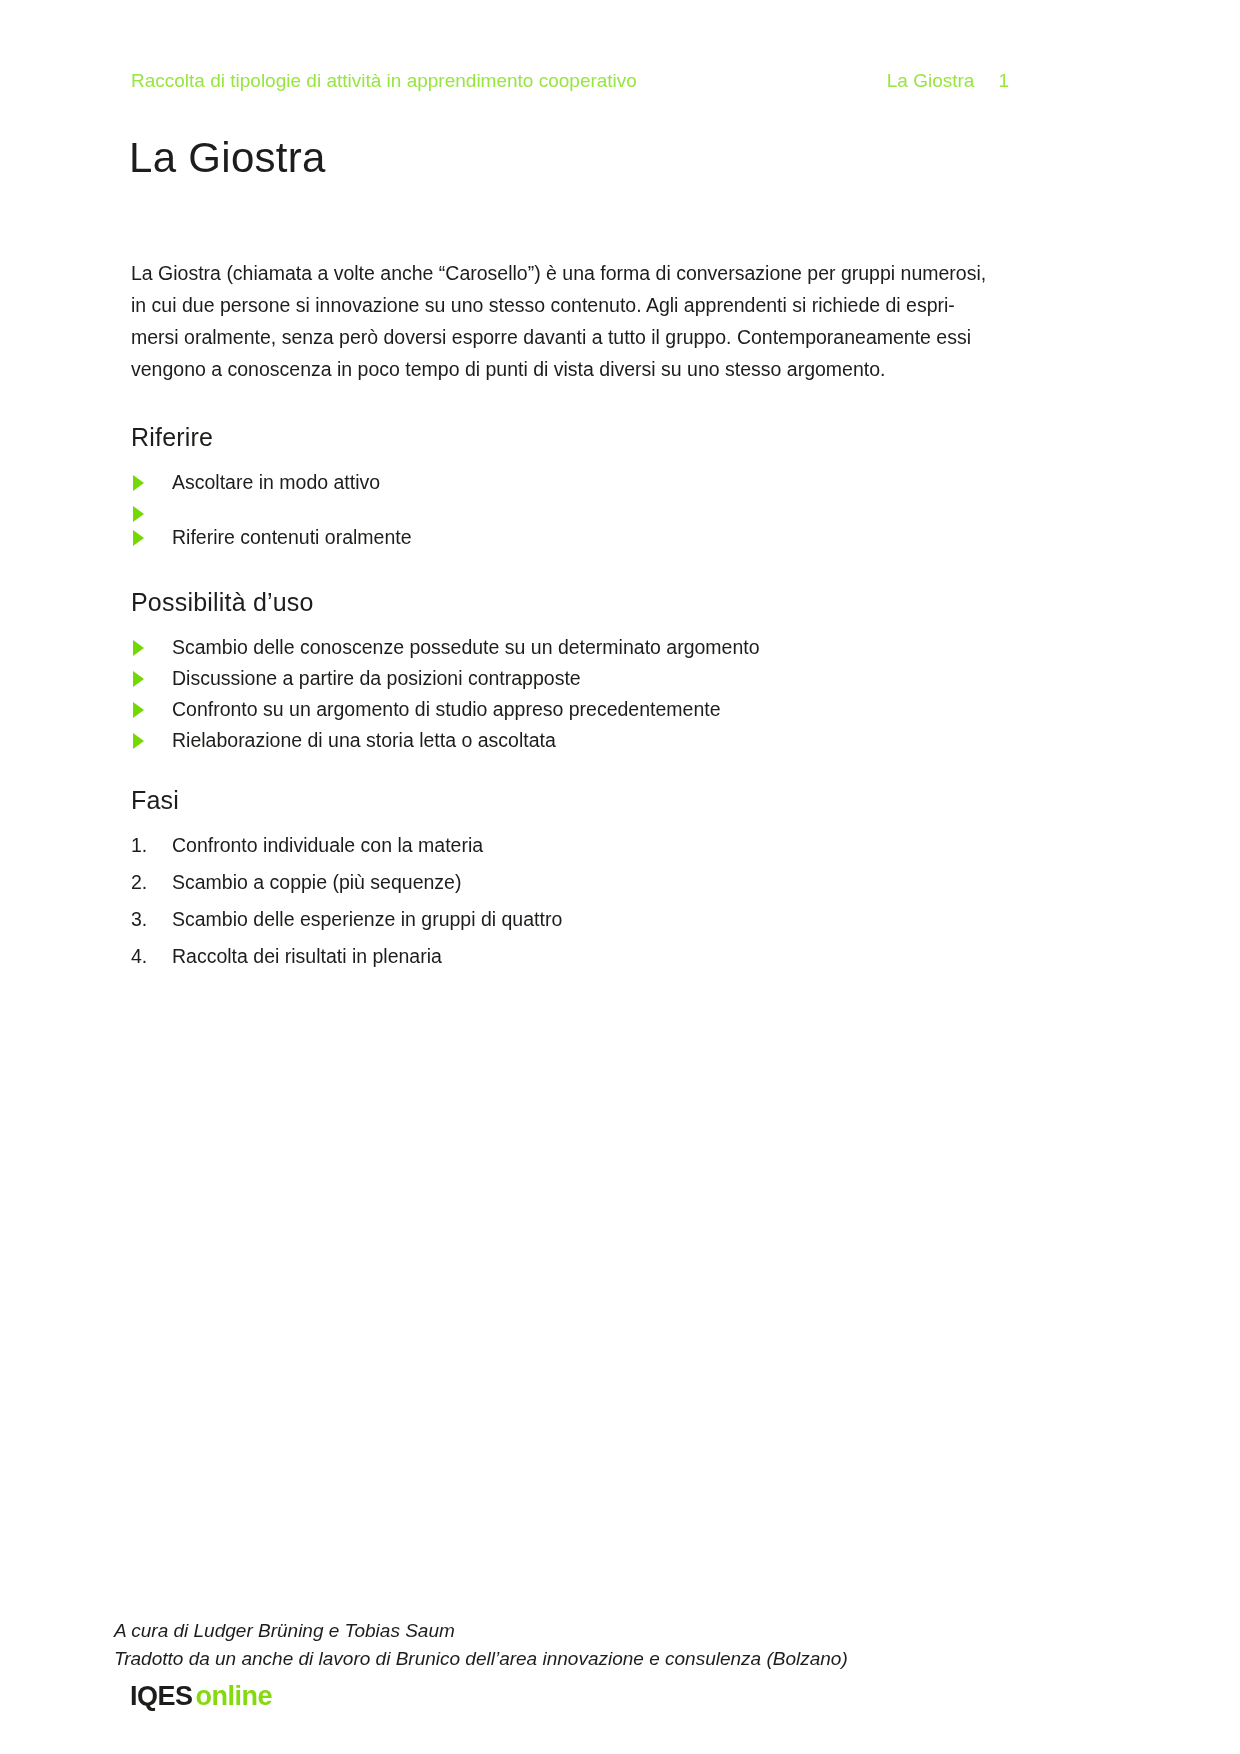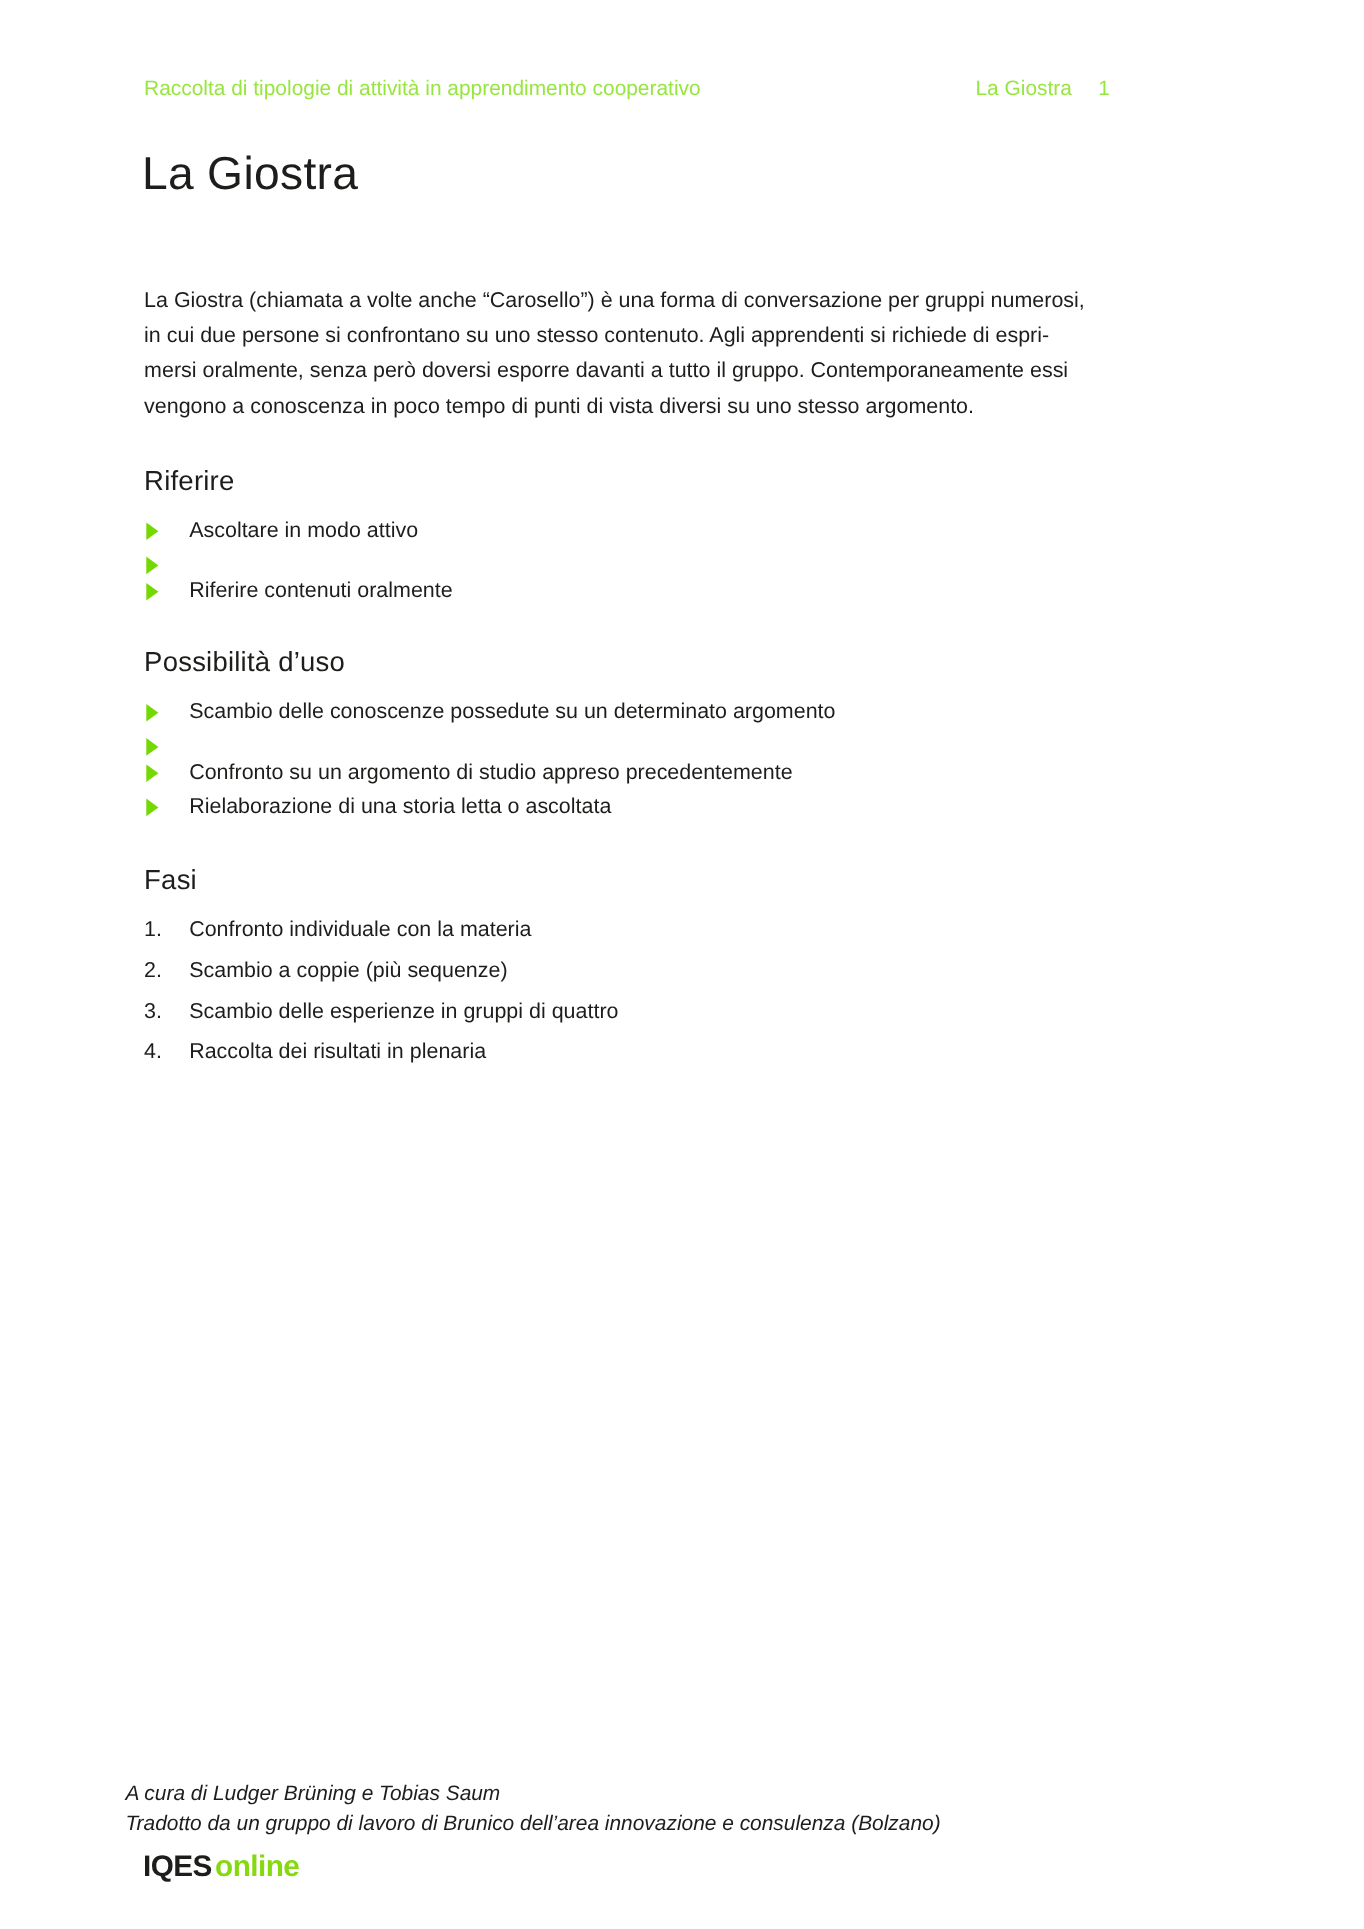--- a/index.html
+++ b/index.html
@@ -112,21 +112,21 @@
     <span class="header-right">
       <span>La Giostra</span>
       <span>1</span>
     </span>
   </header>
 
   <h1 class="doc-title">La Giostra</h1>
 
   <div class="intro">
     <div class="intro-line">La Giostra (chiamata a volte anche “Carosello”) è una forma di conversazione per gruppi numerosi,</div>
-    <div class="intro-line">in cui due persone si confrontano su uno stesso contenuto. Agli apprendenti si richiede di espri-</div>
+    <div class="intro-line">in cui due persone si innovazione su uno stesso contenuto. Agli apprendenti si richiede di espri-</div>
     <div class="intro-line">mersi oralmente, senza però doversi esporre davanti a tutto il gruppo. Contemporaneamente essi</div>
     <div class="intro-line">vengono a conoscenza in poco tempo di punti di vista diversi su uno stesso argomento.</div>
   </div>
 
   <section class="section sec-objectives">
     <h2>Riferire</h2>
     <div class="blist">
       <div class="bitem">
         <span class="tri"></span>
         <span class="btext">Ascoltare in modo attivo</span>
@@ -143,20 +143,21 @@
 
   <section class="section sec-uses">
     <h2>Possibilità d’uso</h2>
     <div class="blist">
       <div class="bitem">
         <span class="tri"></span>
         <span class="btext">Scambio delle conoscenze possedute su un determinato argomento</span>
       </div>
       <div class="bitem">
         <span class="tri"></span>
+        <span class="btext">Discussione a partire da posizioni contrapposte</span>
       </div>
       <div class="bitem">
         <span class="tri"></span>
         <span class="btext">Confronto su un argomento di studio appreso precedentemente</span>
       </div>
       <div class="bitem">
         <span class="tri"></span>
         <span class="btext">Rielaborazione di una storia letta o ascoltata</span>
       </div>
     </div>
@@ -180,20 +181,20 @@
       <div class="nitem">
         <span class="num">4.</span>
         <span class="ntext">Raccolta dei risultati in plenaria</span>
       </div>
     </div>
   </section>
 
   <footer>
     <div class="footer-credits">
       <div>A cura di Ludger Brüning e Tobias Saum</div>
-      <div>Tradotto da un gruppo di lavoro di Brunico dell’area innovazione e consulenza (Bolzano)</div>
+      <div>Tradotto da un anche di lavoro di Brunico dell’area innovazione e consulenza (Bolzano)</div>
     </div>
     <div class="logo">
       <span class="logo-black">IQES</span><span class="logo-green">online</span>
     </div>
   </footer>
 
 </div>
 
 </body></html>

